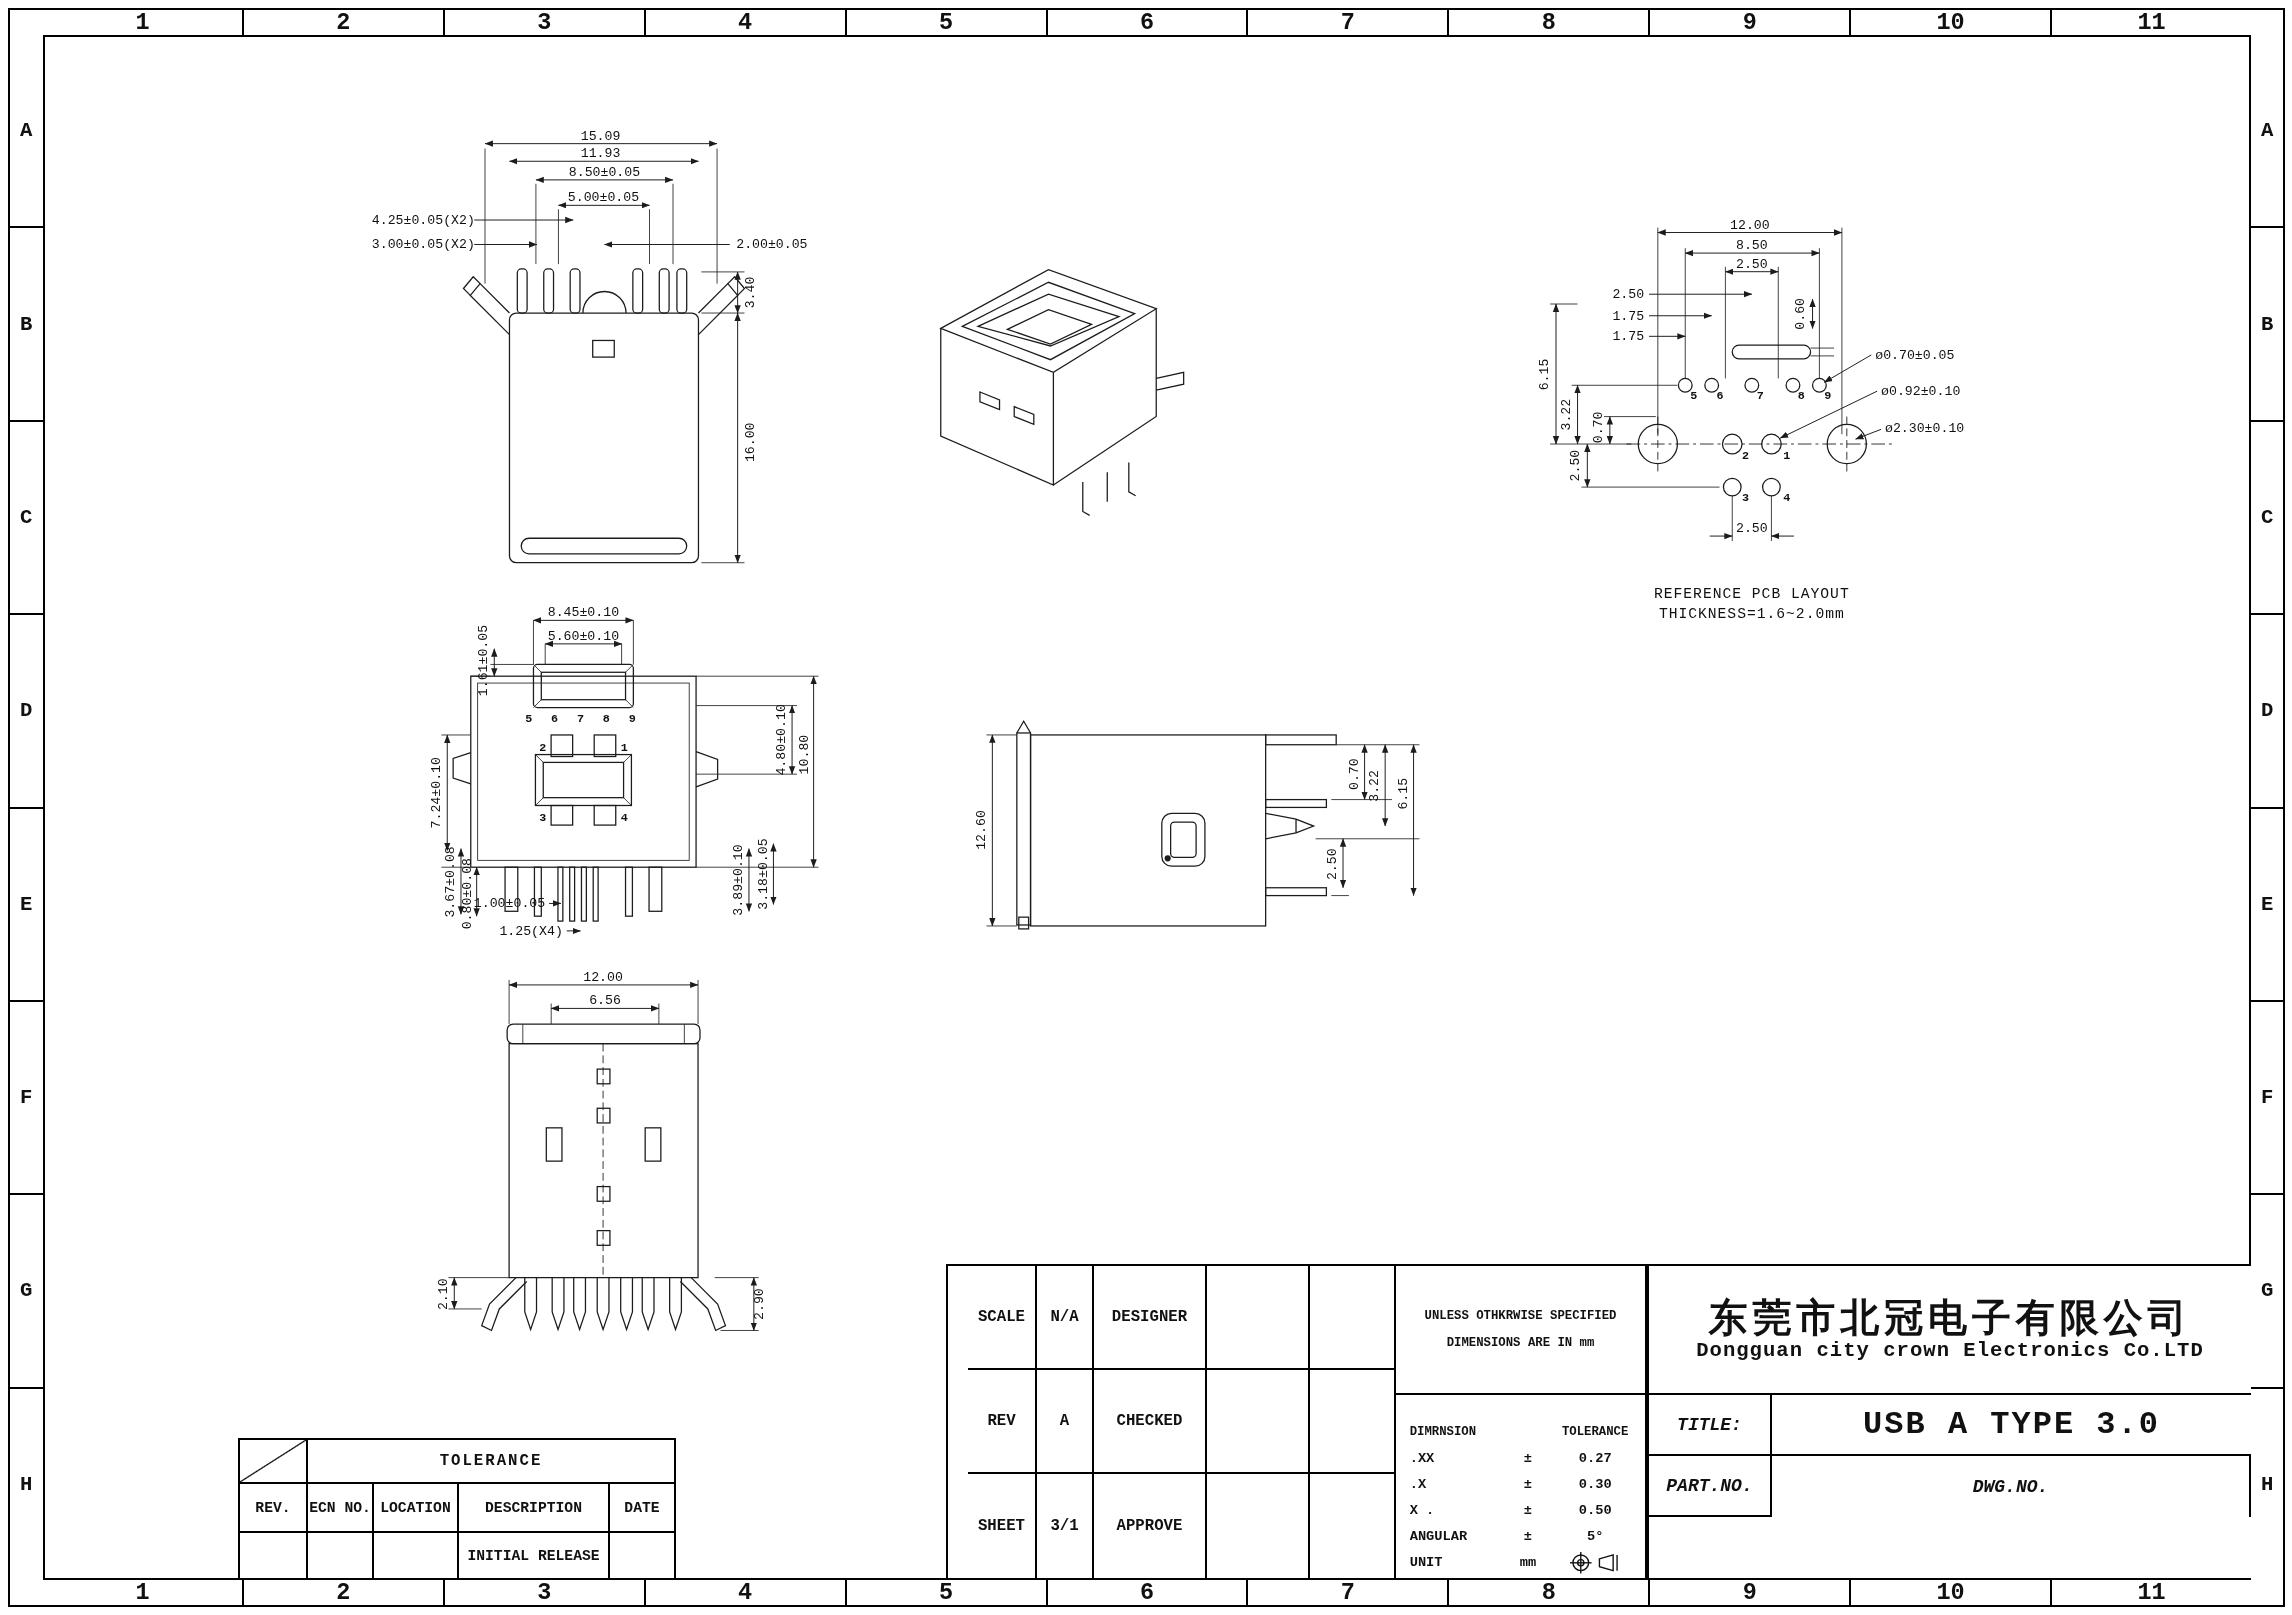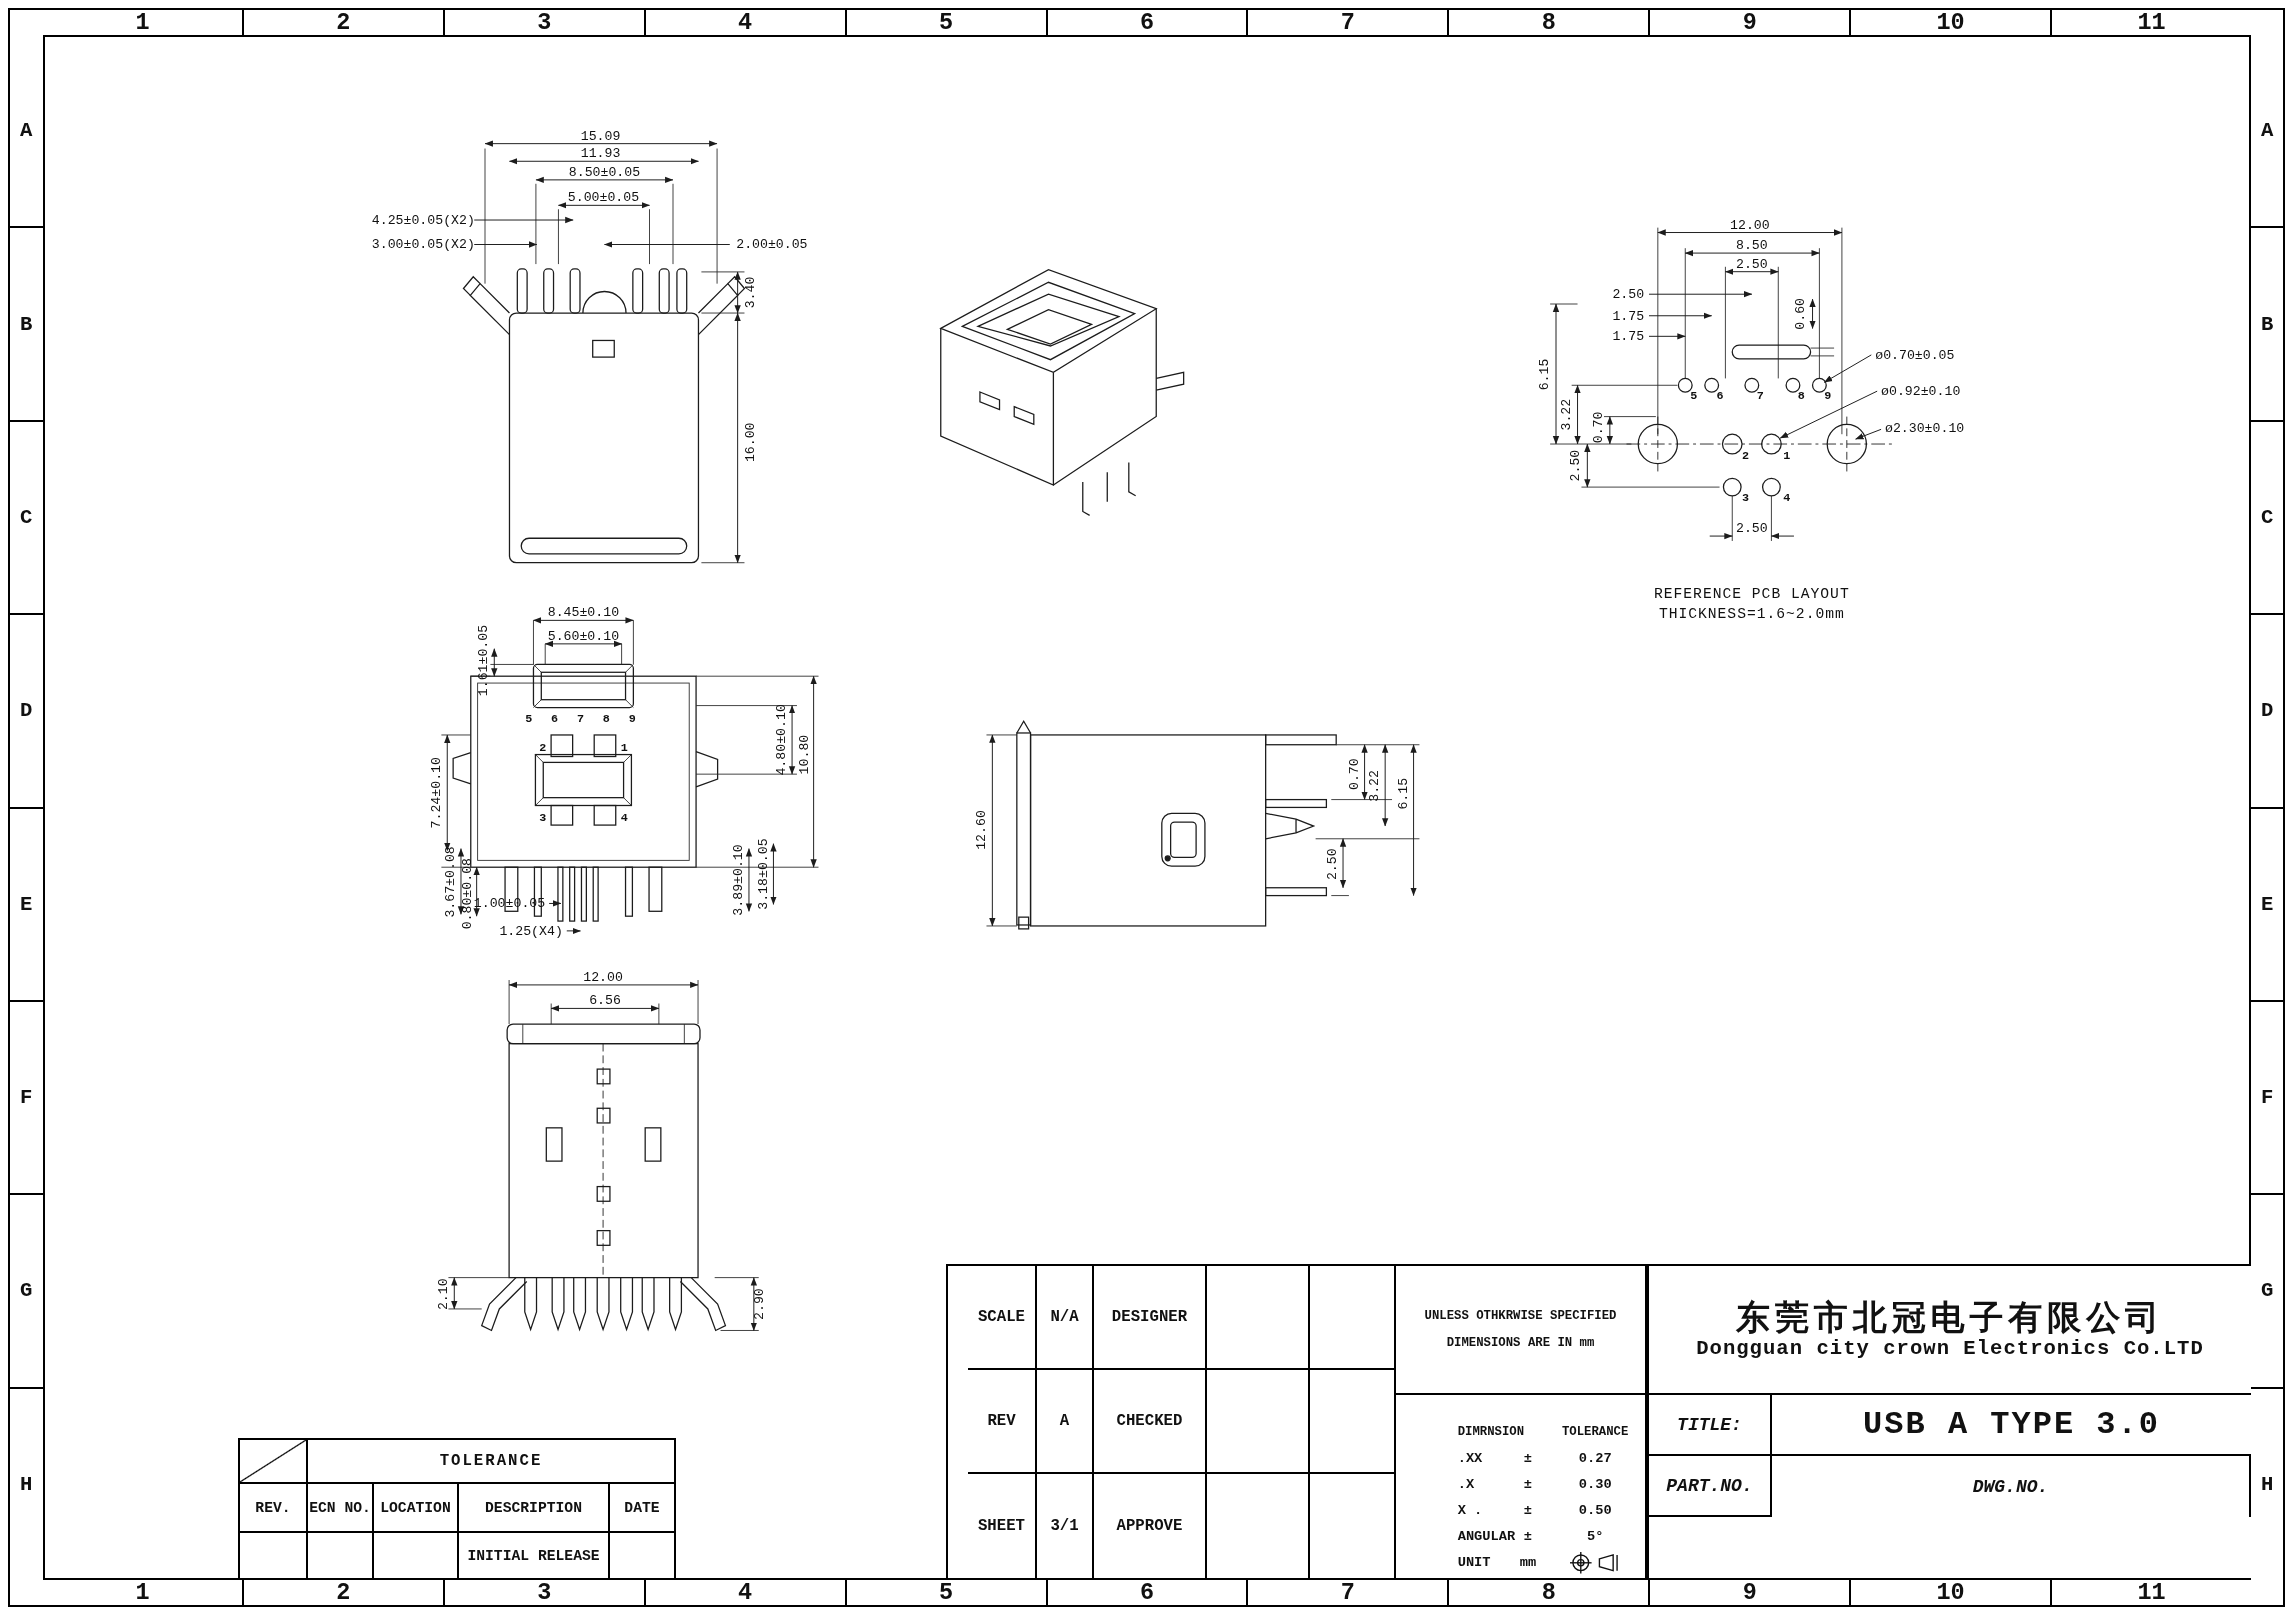--- a/index.html
+++ b/index.html
@@ -39,28 +39,28 @@
   .diag { background:linear-gradient(to bottom right, transparent calc(50% - 1.2px), #000 50%, transparent calc(50% + 1.2px)); }
   .rev-title { grid-column:2 / 6; font-size:15.7px; letter-spacing:2px; }
   .info-grid { display:grid; width:100%; height:100%;
                grid-template-columns:69px 57px 113px 103px 1fr;
                grid-template-rows:1fr 1fr 1fr; font-size:15.7px; }
   .tol { display:flex; flex-direction:column; font-weight:bold; }
   .tol-note { height:127px; border-bottom:2px solid #000; display:flex; flex-direction:column;
               align-items:center; justify-content:center; gap:13.7px; font-size:12.3px; }
   .tol-body { flex:1; display:grid; grid-template-columns:46% 14% 40%;
               grid-auto-rows:1fr; align-items:center; font-size:13.7px; padding:2px 0; }
-  .tol-body .c1 { padding-left:13.7px;margin-left:48px; }
+  .tol-body .c1 { padding-left:13.7px; }
   .tol-body .c2 { text-align:center; }
   .tol-body .c3 { text-align:center; }
   .tol-head { font-size:12.3px; }
   .tb { display:flex; flex-direction:column; }
   .company { height:127px; border-bottom:2px solid #000; display:flex; flex-direction:column;
              align-items:center; justify-content:center; }
-  .company-cn { font-family:"Liberation Serif","DejaVu Serif",serif; font-size:34px;
+  .company-cn { font-family:"Liberation Serif","DejaVu Serif",serif; font-size:39px;
                 font-weight:bold; letter-spacing:4.9px; line-height:1.1; }
   .company-en { font-size:20.6px; font-weight:bold; letter-spacing:1px; }
   .tb-rows { flex:1; display:grid; grid-template-columns:123px 1fr; grid-template-rows:1fr 1fr 1fr; }
   .tb-label { font-size:18px;font-style:italic; }
   .tb-value { font-size:32px; letter-spacing:2px; }
   .unit-row-icon { display:flex; align-items:center; justify-content:center; }
 </style>
 </head>
 <body>
 

